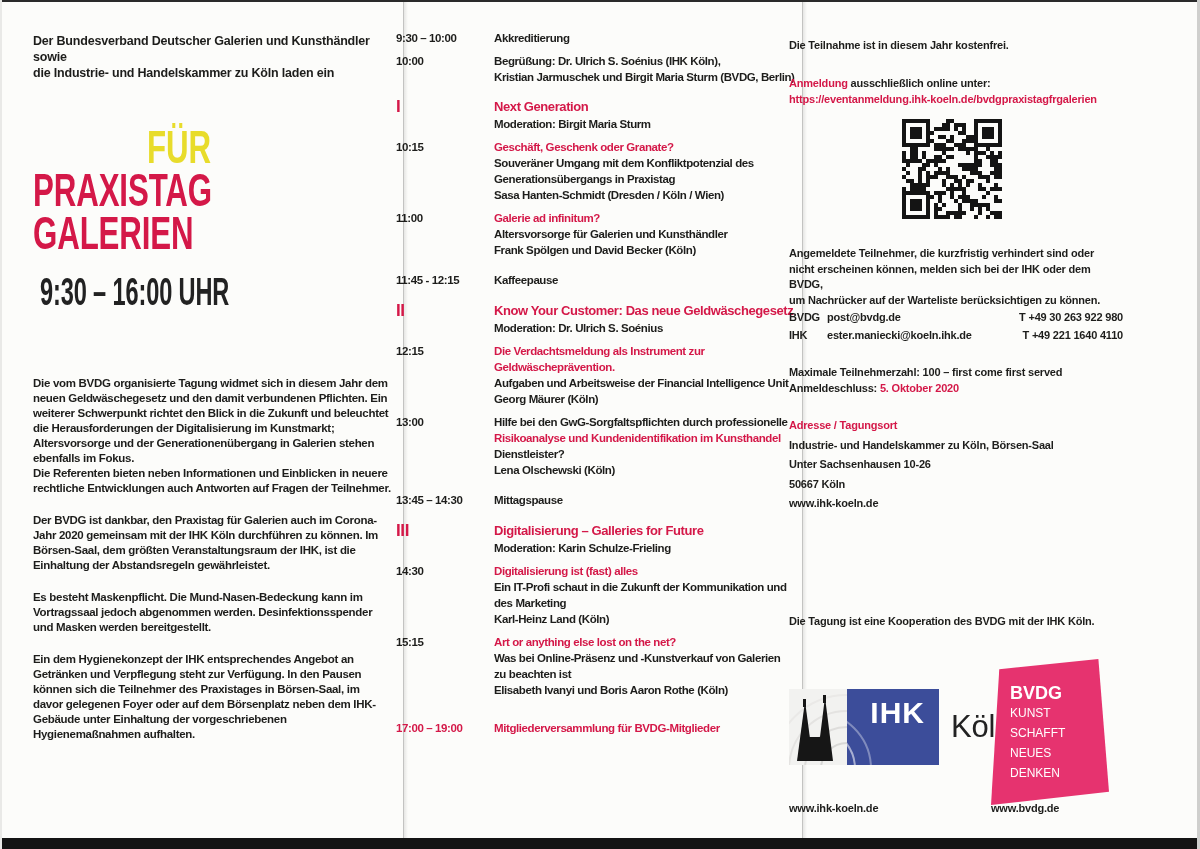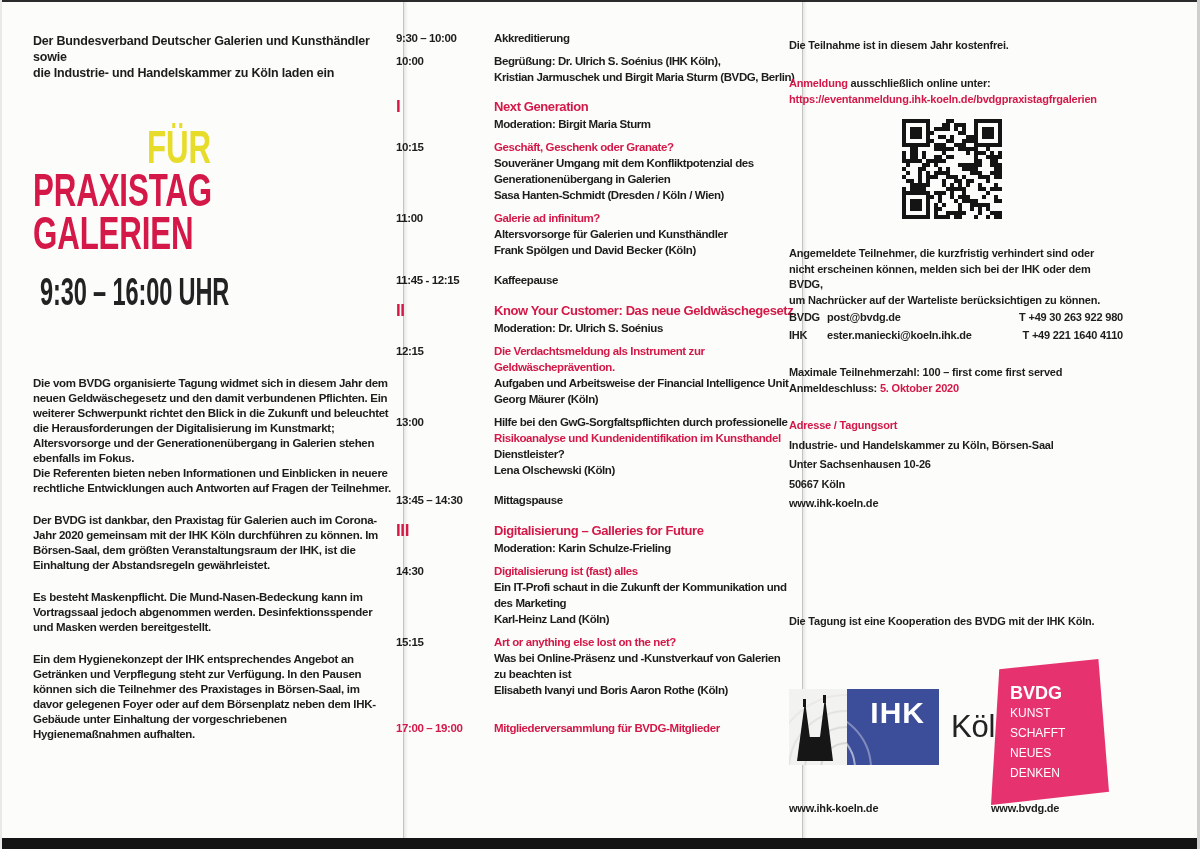--- a/index.html
+++ b/index.html
@@ -123,21 +123,21 @@
           <div class="pbody">
             <div class="sec-title">Next Generation</div>
             <div class="ln">Moderation: Birgit Maria Sturm</div>
           </div>
         </div>
         <div class="prow slot">
           <div class="ptime">10:15</div>
           <div class="pbody">
             <div class="ln pink">Geschäft, Geschenk oder Granate?</div>
             <div class="ln">Souveräner Umgang mit dem Konfliktpotenzial des</div>
-            <div class="ln">Generationenübergang in Galerien</div>
+            <div class="ln">Generationsübergangs in Praxistag</div>
             <div class="ln">Sasa Hanten-Schmidt (Dresden / Köln / Wien)</div>
           </div>
         </div>
         <div class="prow slot">
           <div class="ptime">11:00</div>
           <div class="pbody">
             <div class="ln pink">Galerie ad infinitum?</div>
             <div class="ln">Altersvorsorge für Galerien und Kunsthändler</div>
             <div class="ln">Frank Spölgen und David Becker (Köln)</div>
           </div>

